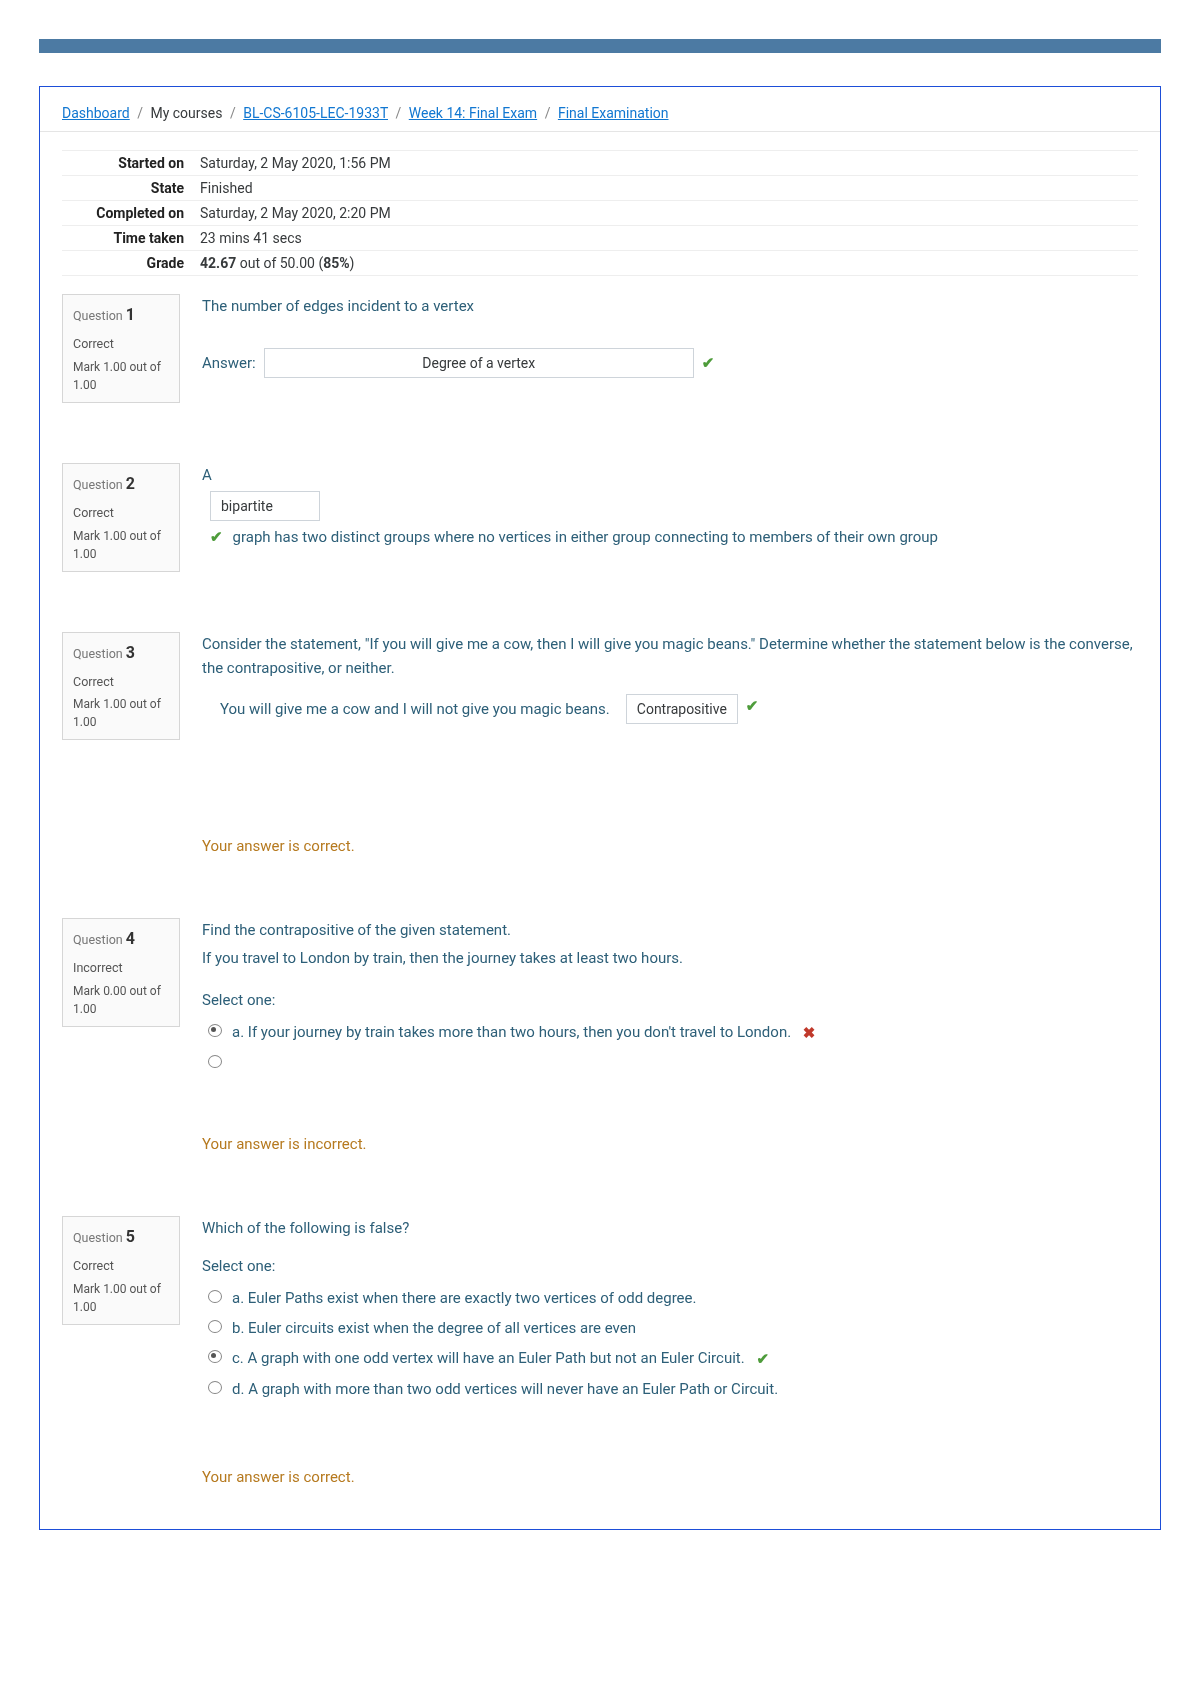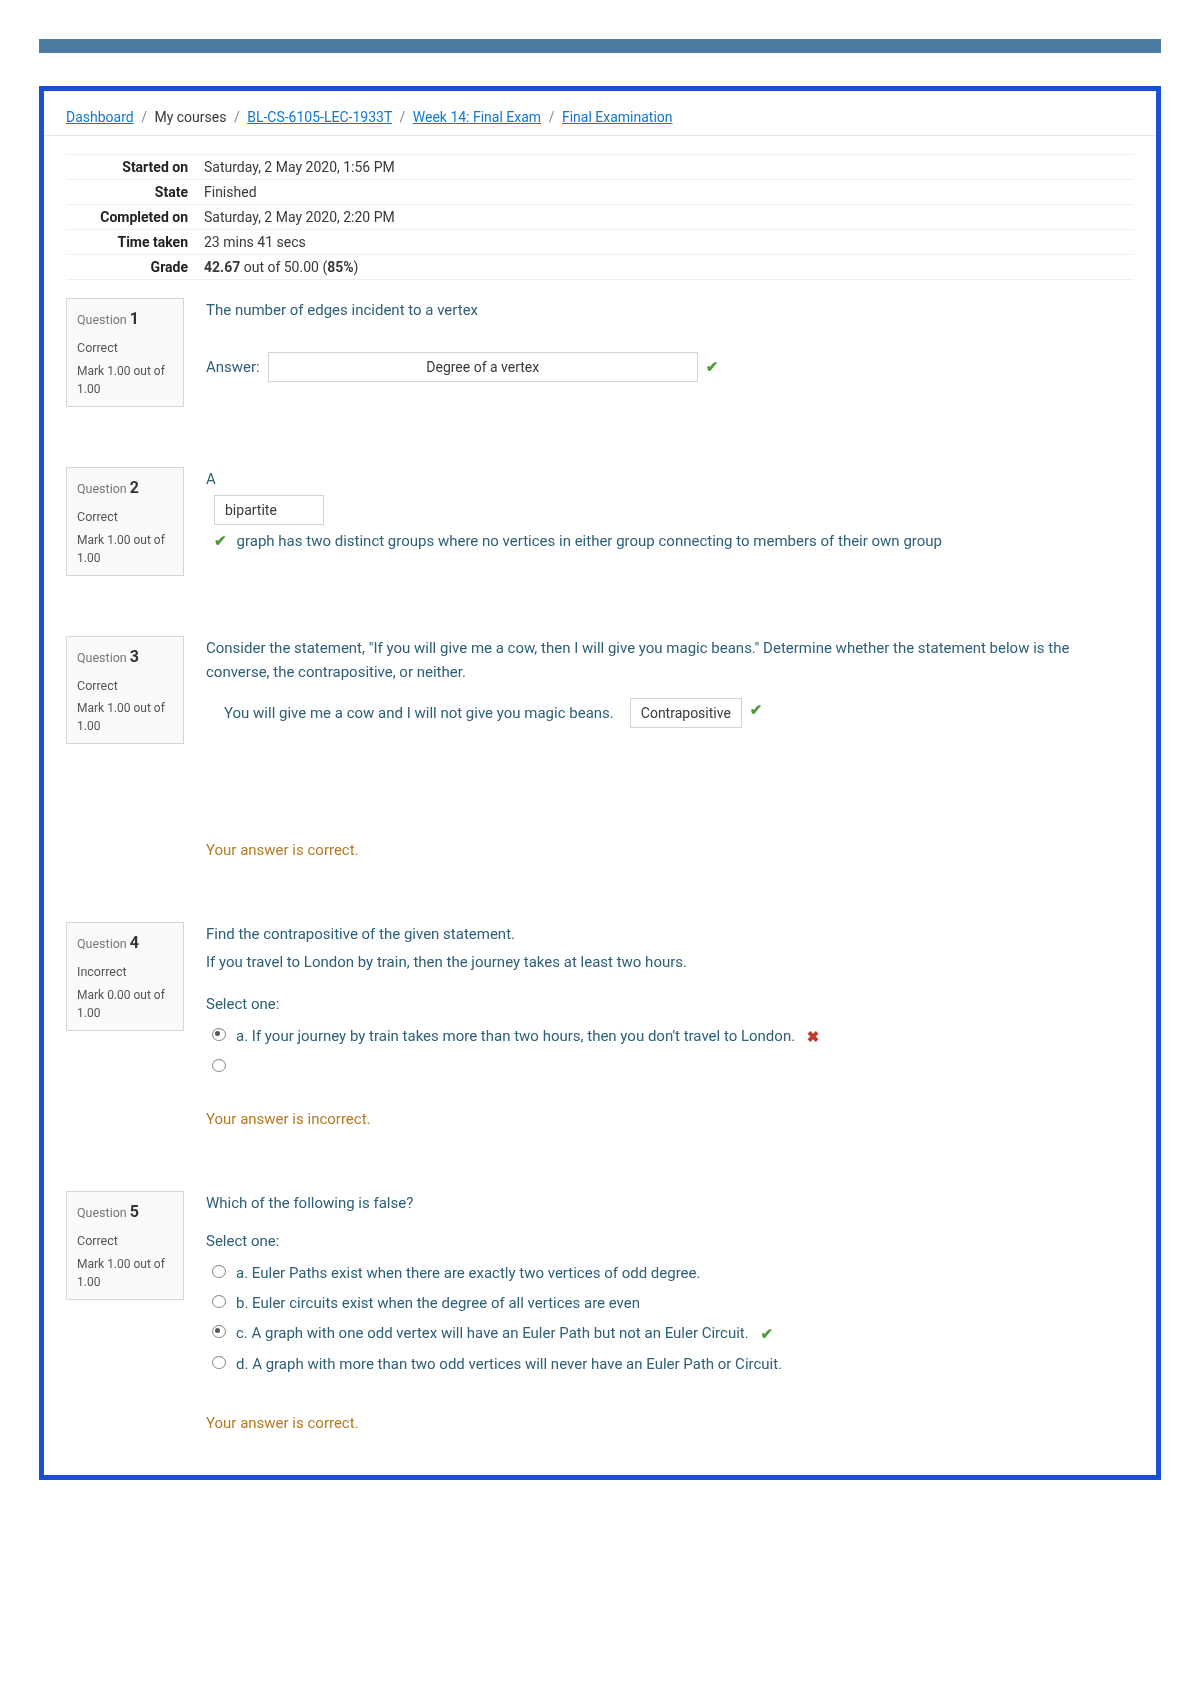--- a/index.html
+++ b/index.html
@@ -10,21 +10,21 @@
     color: #373a3c;
     background: #fff;
   }
   .top-bar {
     height: 14px;
     background: #4c7aa3;
     margin: 39px 39px 0 39px;
   }
   .page-wrap {
     margin: 33px 39px 0 39px;
-    border: 5px solid #1d4ed8;
+    border: 1px solid #1d4ed8;
     padding: 0;
   }
   .breadcrumb {
     padding: 18px 22px 10px 22px;
     border-bottom: 1px solid #e5e5e5;
     font-size: 14px;
     color: #555;
   }
   .breadcrumb a { color: #1177d1; text-decoration: underline; }
   .breadcrumb .sep { color: #888; padding: 0 4px; }
@@ -81,21 +81,21 @@
     font-size: 14px;
     vertical-align: middle;
   }
   .answer-field.small { min-width: 110px; }
   .answer-field.select { min-width: 90px; }
   .check-icon, .cross-icon { display: inline-block; margin-left: 8px; vertical-align: middle; }
   .check-icon { color: #4e9c3b; font-size: 15px; font-weight: 700; }
   .cross-icon { color: #c0392b; font-size: 15px; font-weight: 700; }
   .feedback {
     color: #b67a20;
-    margin-top: 35px;
+    margin-top: 64px;
     font-size: 15px;
   }
   .options { list-style: none; padding: 0; margin: 8px 0 0 6px; }
   .options li { margin: 6px 0; display: flex; align-items: flex-start; }
   .options .radio {
     flex: 0 0 14px;
     width: 13px; height: 13px;
     border: 1.4px solid #888;
     border-radius: 50%;
     margin: 4px 10px 0 0;

